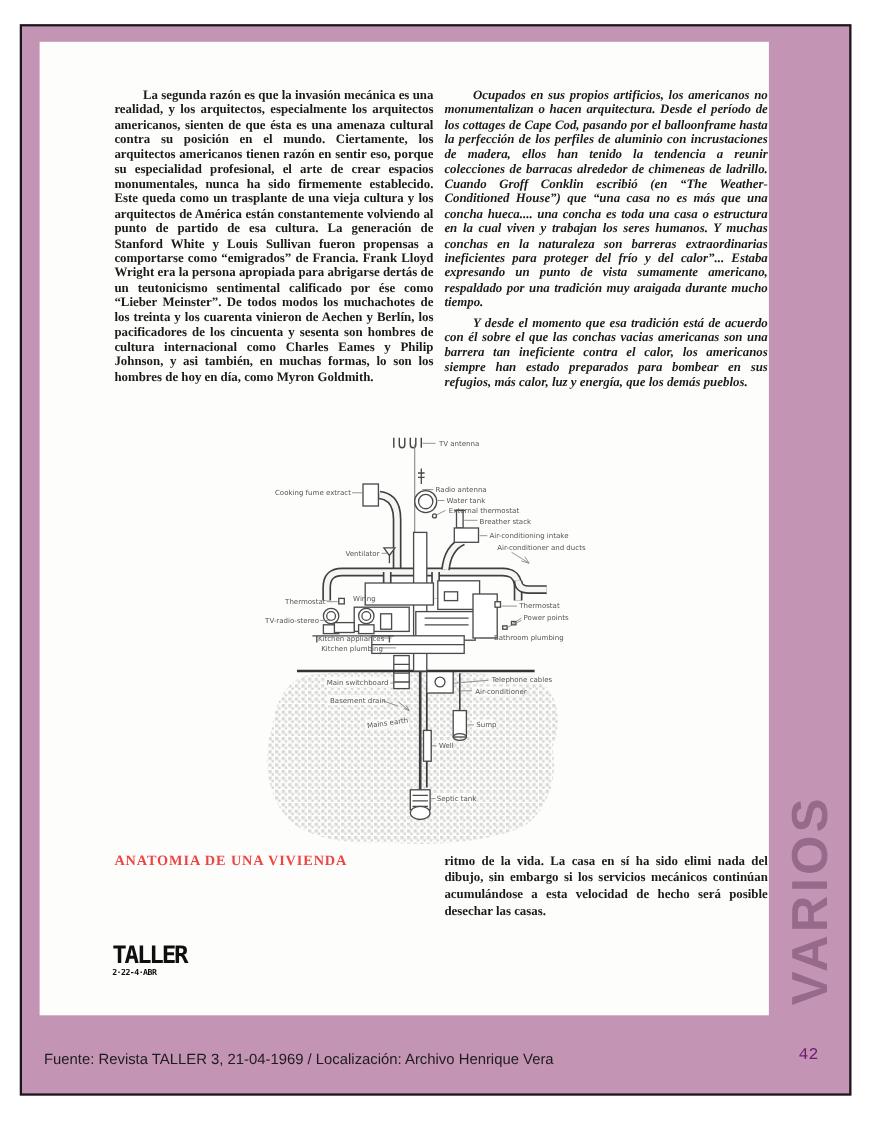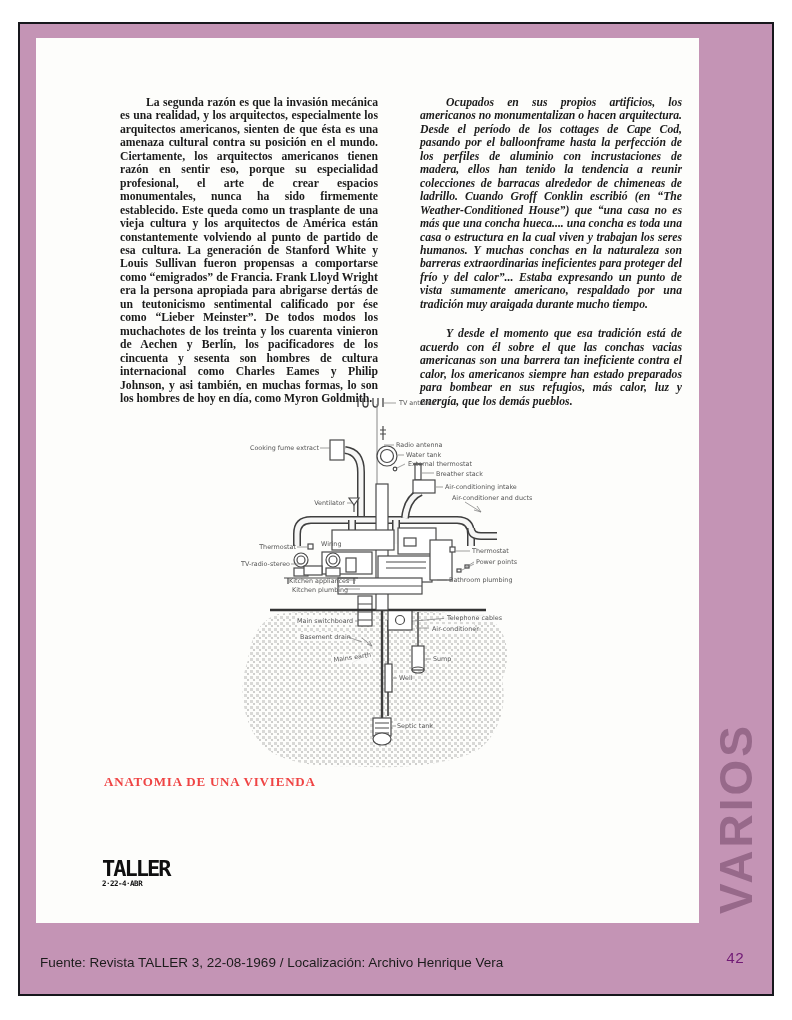--- a/index.html
+++ b/index.html
@@ -11,21 +11,21 @@
     position:absolute; left:18px; top:22px; width:756px; height:974px;
     background:#c494b5; border:2px solid #17171c; box-sizing:border-box;
   }
   .page {
     position:absolute; left:16px; top:14px; width:663px; height:885px;
     background:#fdfdfb;
   }
   .colL { position:absolute; left:68px; top:42px; width:290px; }
   .colR { position:absolute; left:368px; top:42px; width:294px;font-style:italic; }
   p.body {
-    margin:16px; font-size:11.7px; line-height:13.45px; font-weight:700;
+    margin:0; font-size:11.7px; line-height:13.45px; font-weight:700;
     text-align:justify; color:#1b1b1b; text-indent:26px;
   }
   .colR p.body + p.body { margin-top:5px; }
   .diagram { position:absolute; left:64px; top:350px; }
   .heading {
     position:absolute; left:68px; top:736px; font-size:13px; font-weight:700;
     letter-spacing:0.8px; color:#ef4444; margin:0;
   }
   .botL { position:absolute; left:68px; top:764px; width:290px; }
   .botR { position:absolute; left:368px; top:737px; width:294px; }
@@ -214,26 +214,29 @@
       <text class="lbl" x="197" y="235">Main switchboard</text>
       <text class="lbl" x="200" y="251">Basement drain</text>
       <text class="lbl" x="234" y="274" transform="rotate(-8 234 274)">Mains earth</text>
       <text class="lbl" x="299" y="292">Well</text>
       <text class="lbl" x="333" y="273">Sump</text>
       <text class="lbl" x="297" y="340">Septic tank</text>
     </svg>
 
     <h2 class="heading">ANATOMIA DE UNA VIVIENDA</h2>
 
+    <div class="botR">
+      <p class="body">ritmo de la vida. La casa en sí ha sido elimi nada del dibujo, sin embargo si los servicios mecánicos continúan acumulándose a esta velocidad de hecho será posible desechar las casas.</p>
+    </div>
 
     <div class="logo">
       <div class="logo-title">TALLER</div>
       <div class="logo-sub">2·22-4·ABR</div>
     </div>
 
   </div>
 
   <div class="varios">VARIOS</div>
 
-  <div class="footer-src">Fuente: Revista TALLER 3, 22-08-1969 / Localización: Archivo Henrique Vera</div>
+  <div class="footer-src">Fuente: Revista TALLER 3, 21-04-1969 / Localización: Archivo Henrique Vera</div>
   <div class="page-num">42</div>
 
 </div>
 
 </body></html>

